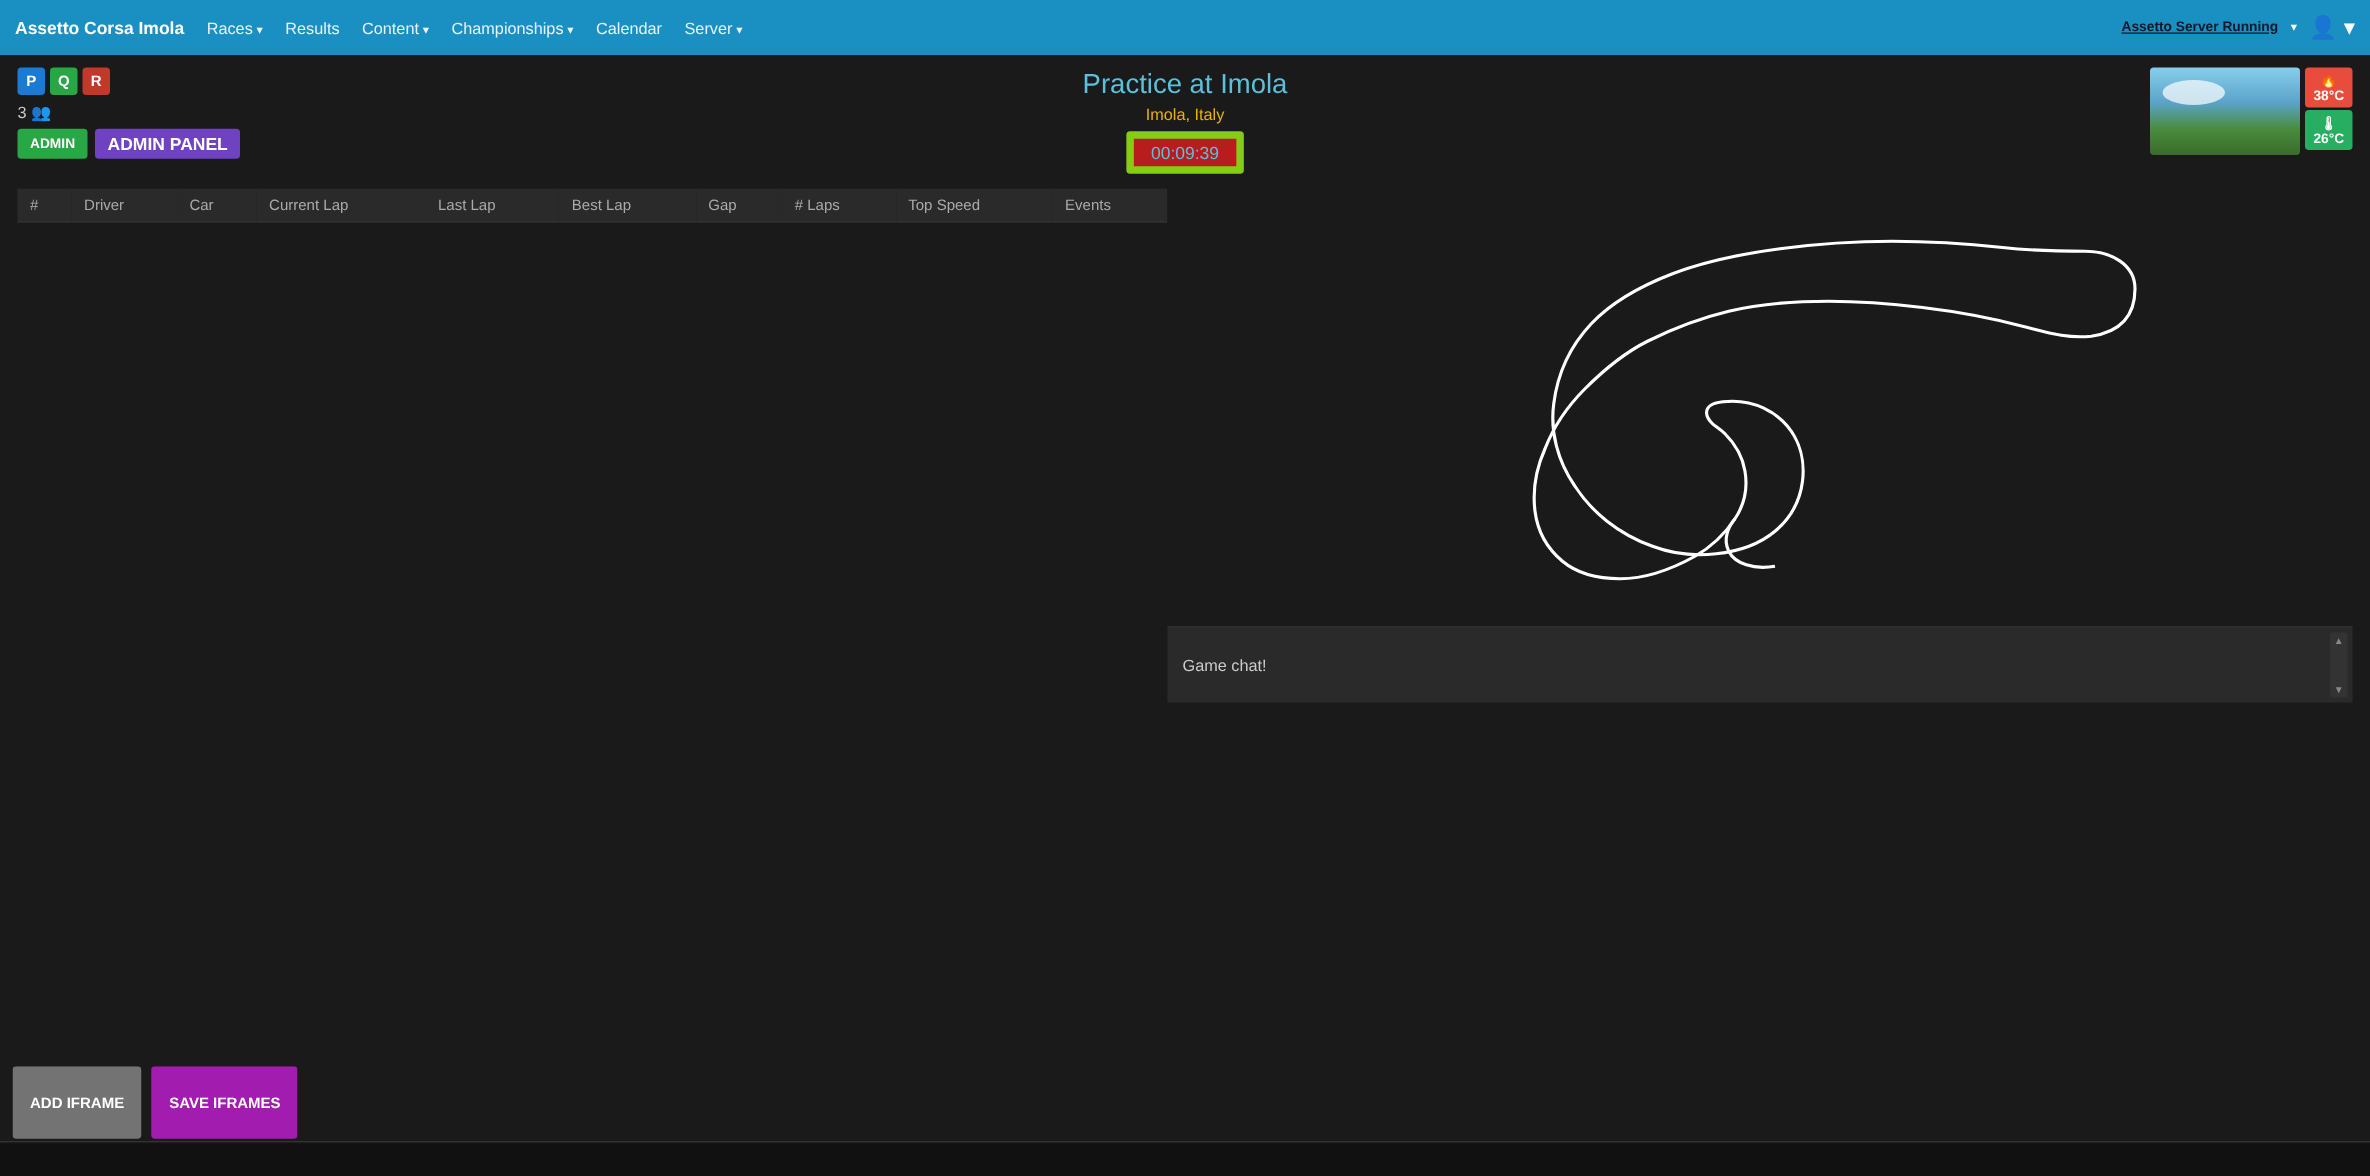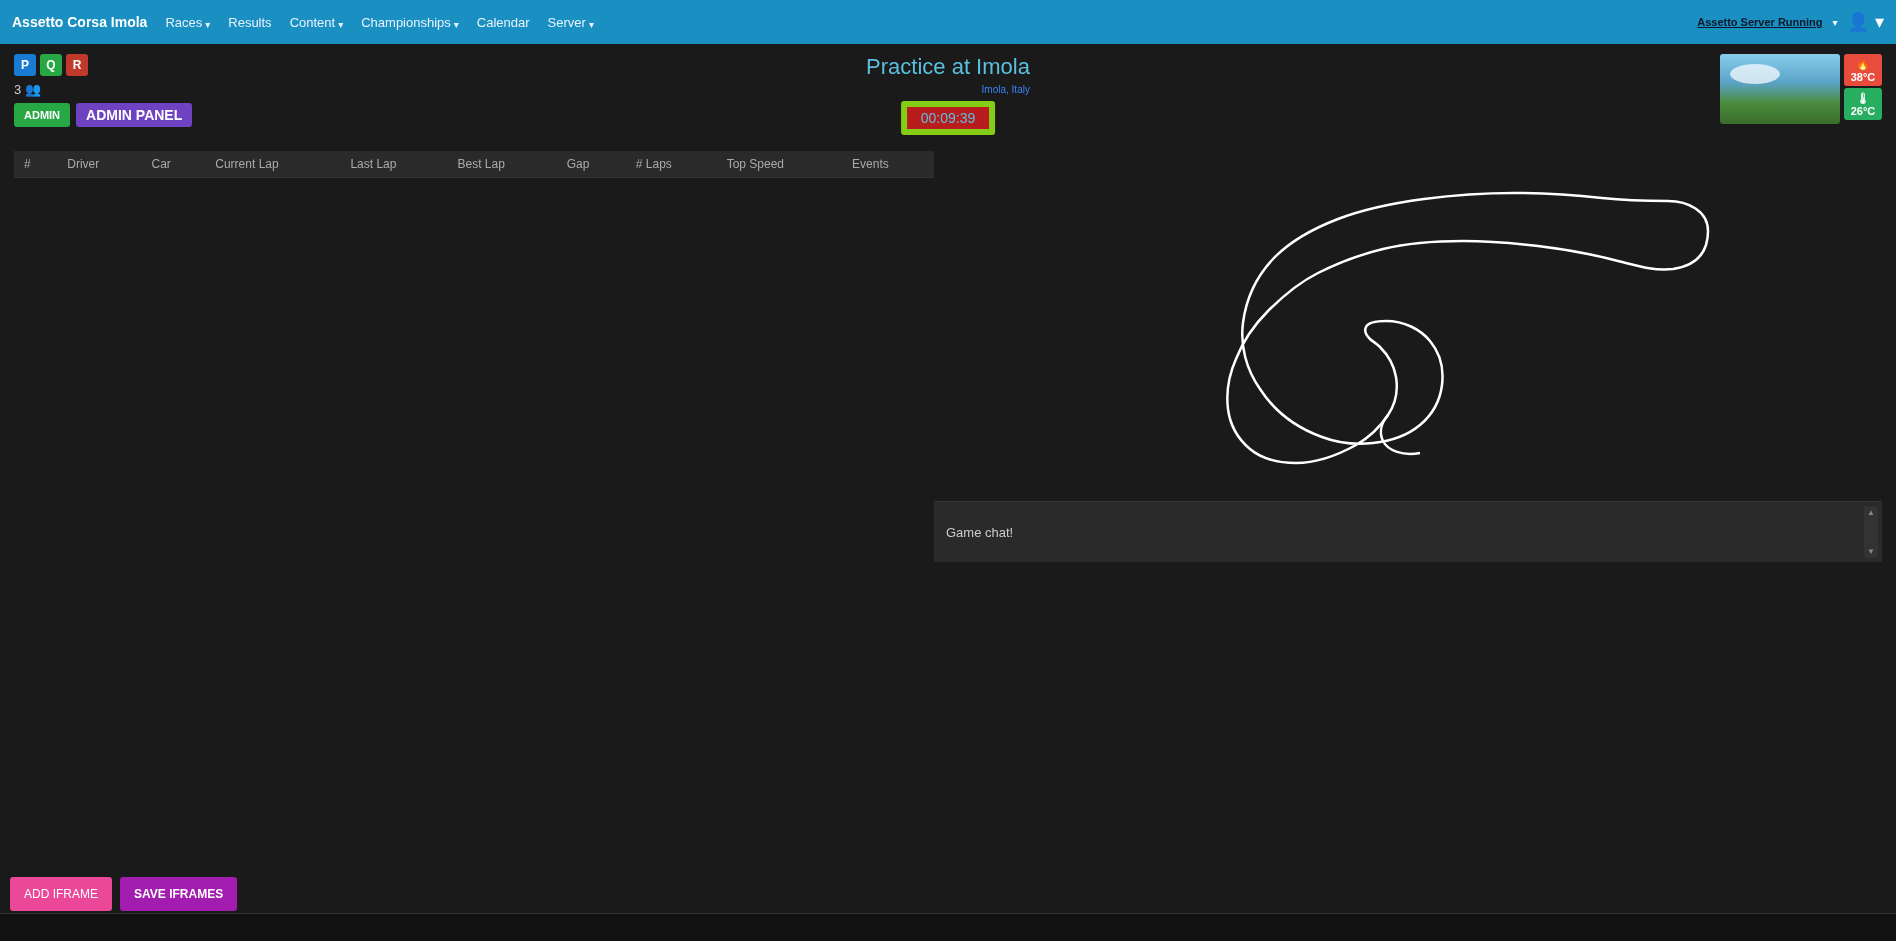--- a/index.html
+++ b/index.html
@@ -127,24 +127,23 @@
       transform: translateX(-50%);
       text-align: center;
     }
     .session-title {
       color: #5bc0de;
       font-size: 22px;
       font-weight: normal;
       margin-bottom: 4px;
     }
     .session-location {
-      color: #3b82f6;
-      font-size: 10px;
+      color: #eab308;
+      font-size: 13px;
       margin-bottom: 6px;
-      text-align: right;
     }
     .session-timer {
       display: inline-block;
       background: #b91c1c;
       border: 6px solid #84cc16;
       color: #5bc0de;
       font-size: 14px;
       padding: 3px 14px;
       border-radius: 3px;
     }
@@ -286,27 +285,27 @@
 
     
     .bottom-bar {
       position: fixed;
       bottom: 30px;
       left: 10px;
       display: flex;
       gap: 8px;
     }
     .btn-iframe {
-      background: #ec4899;
+      background: #737373;
       color: #fff;
       border: none;
-      padding: 10px 14px;
+      padding: 22px 14px;
       border-radius: 3px;
       font-size: 12px;
-      font-weight: normal;
+      font-weight: bold;
       cursor: pointer;
     }
     .btn-save-iframe {
       background: #a21caf;
       color: #fff;
       border: none;
       padding: 6px 14px;
       border-radius: 3px;
       font-size: 12px;
       font-weight: bold;

